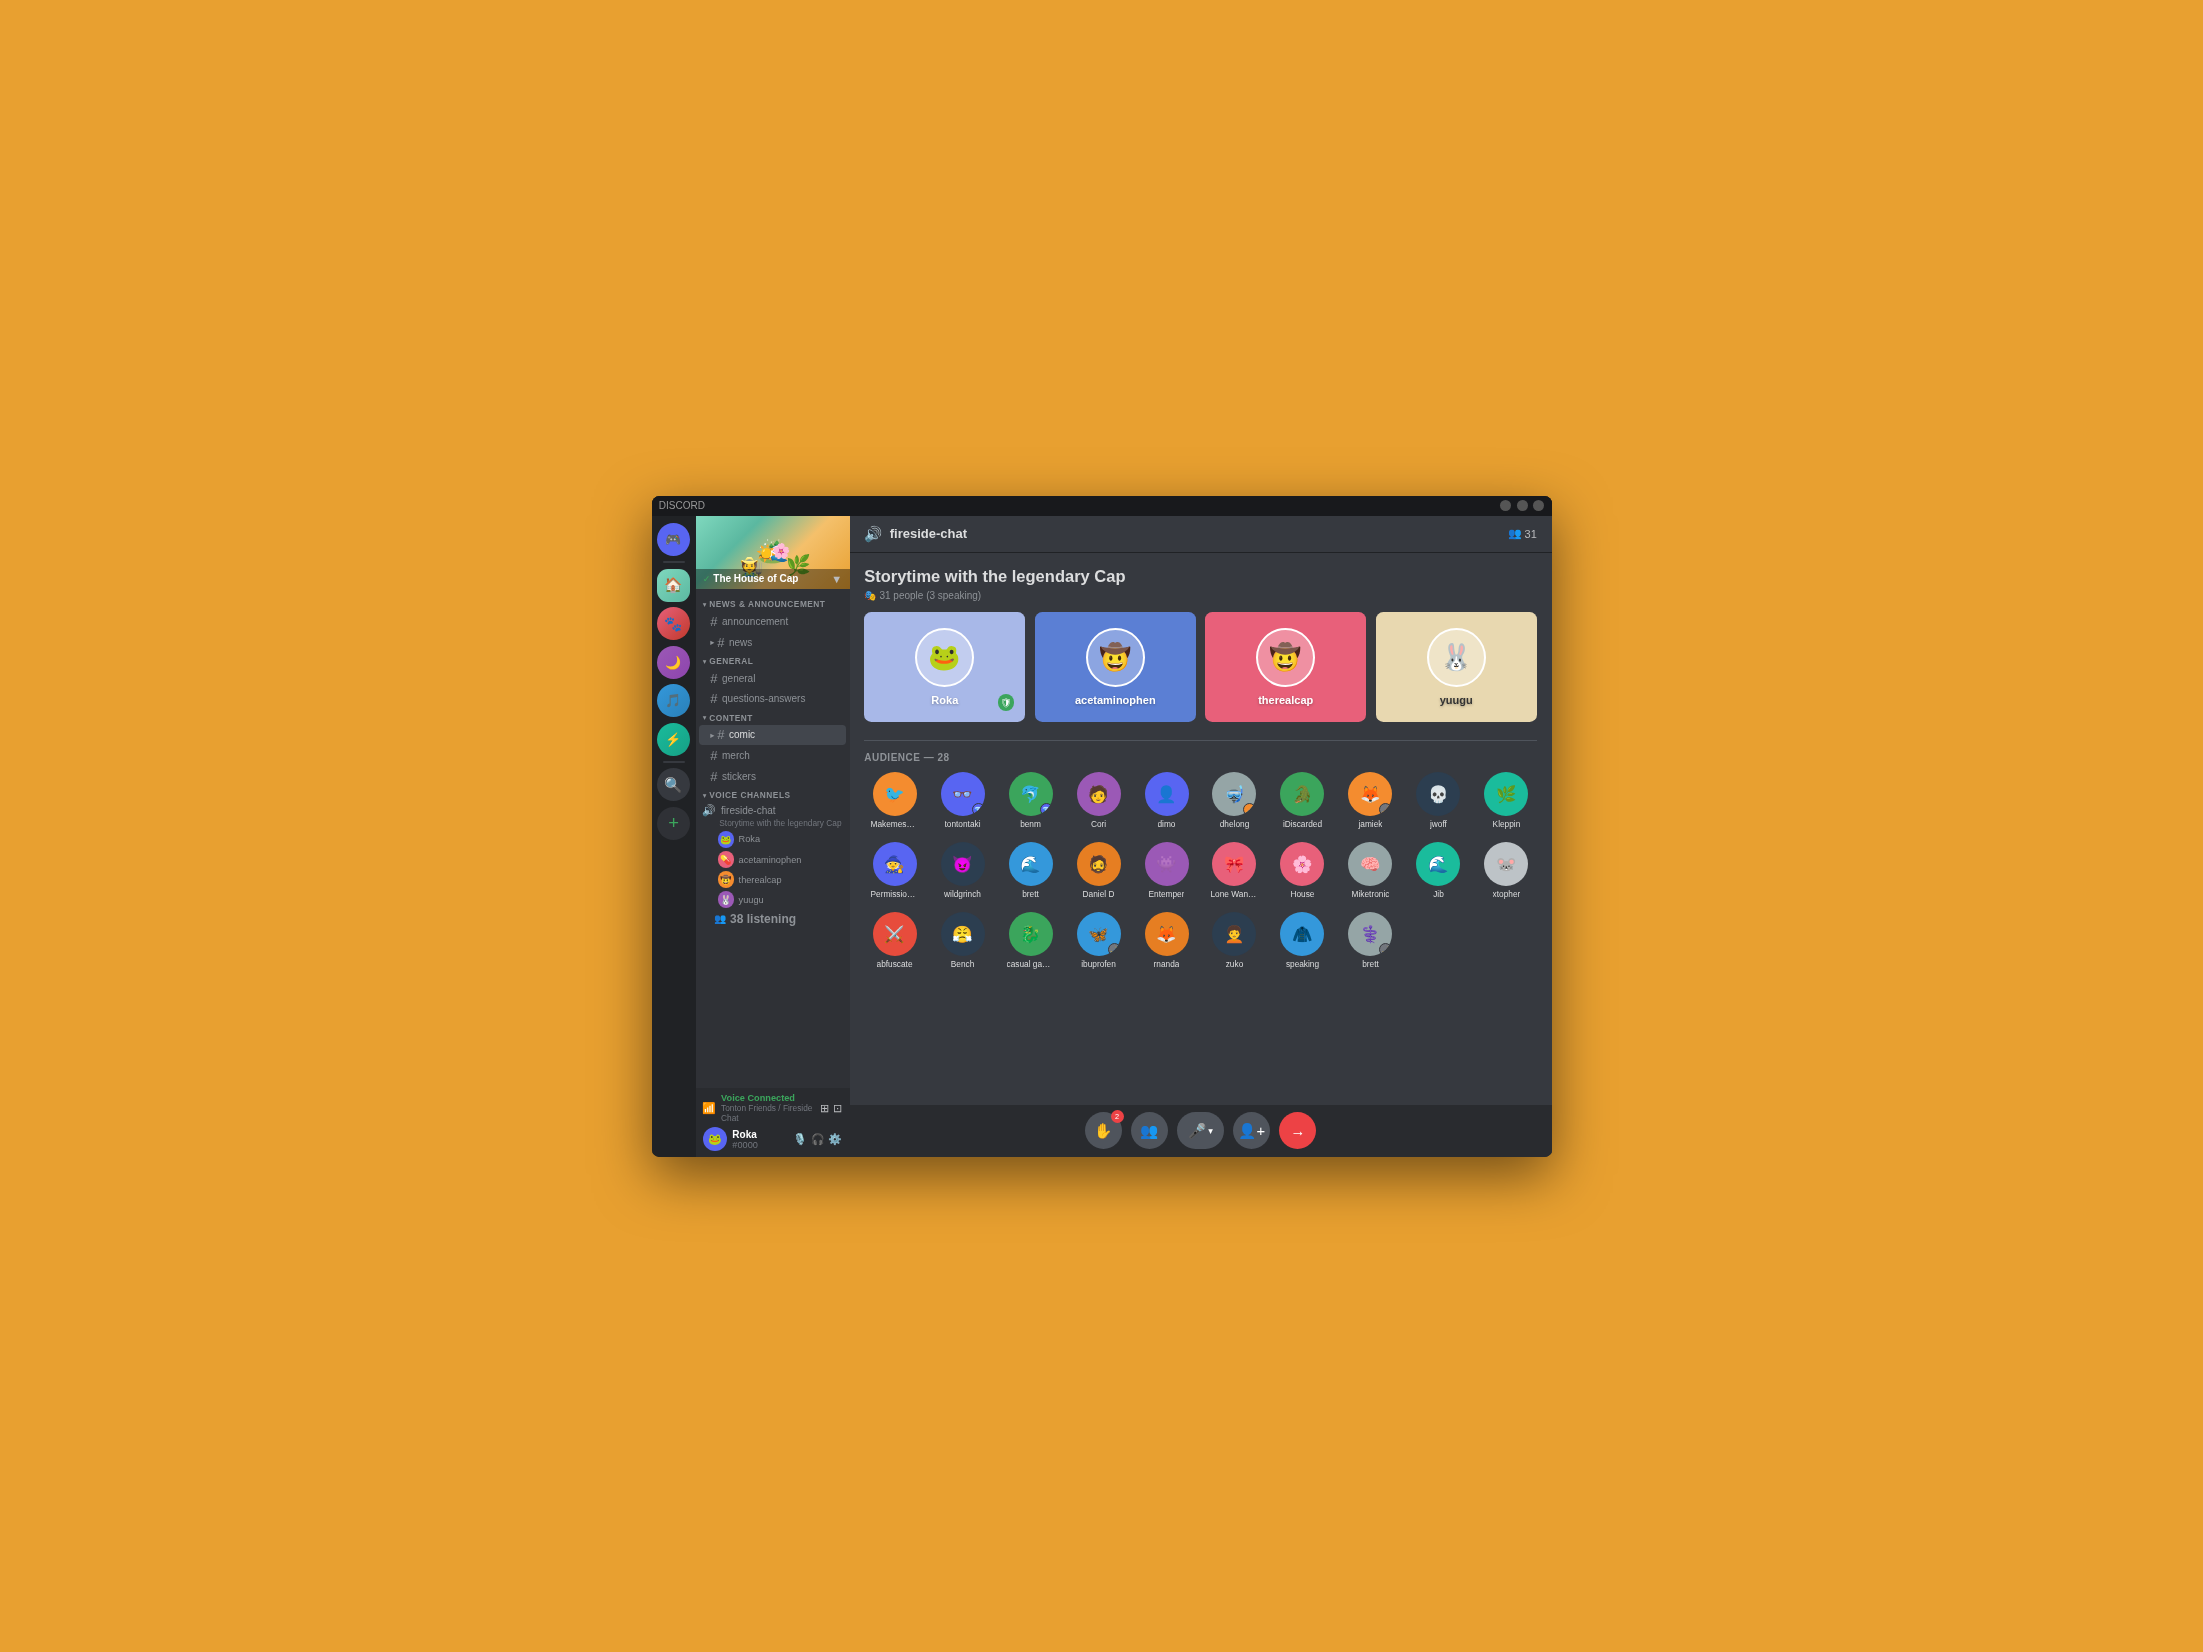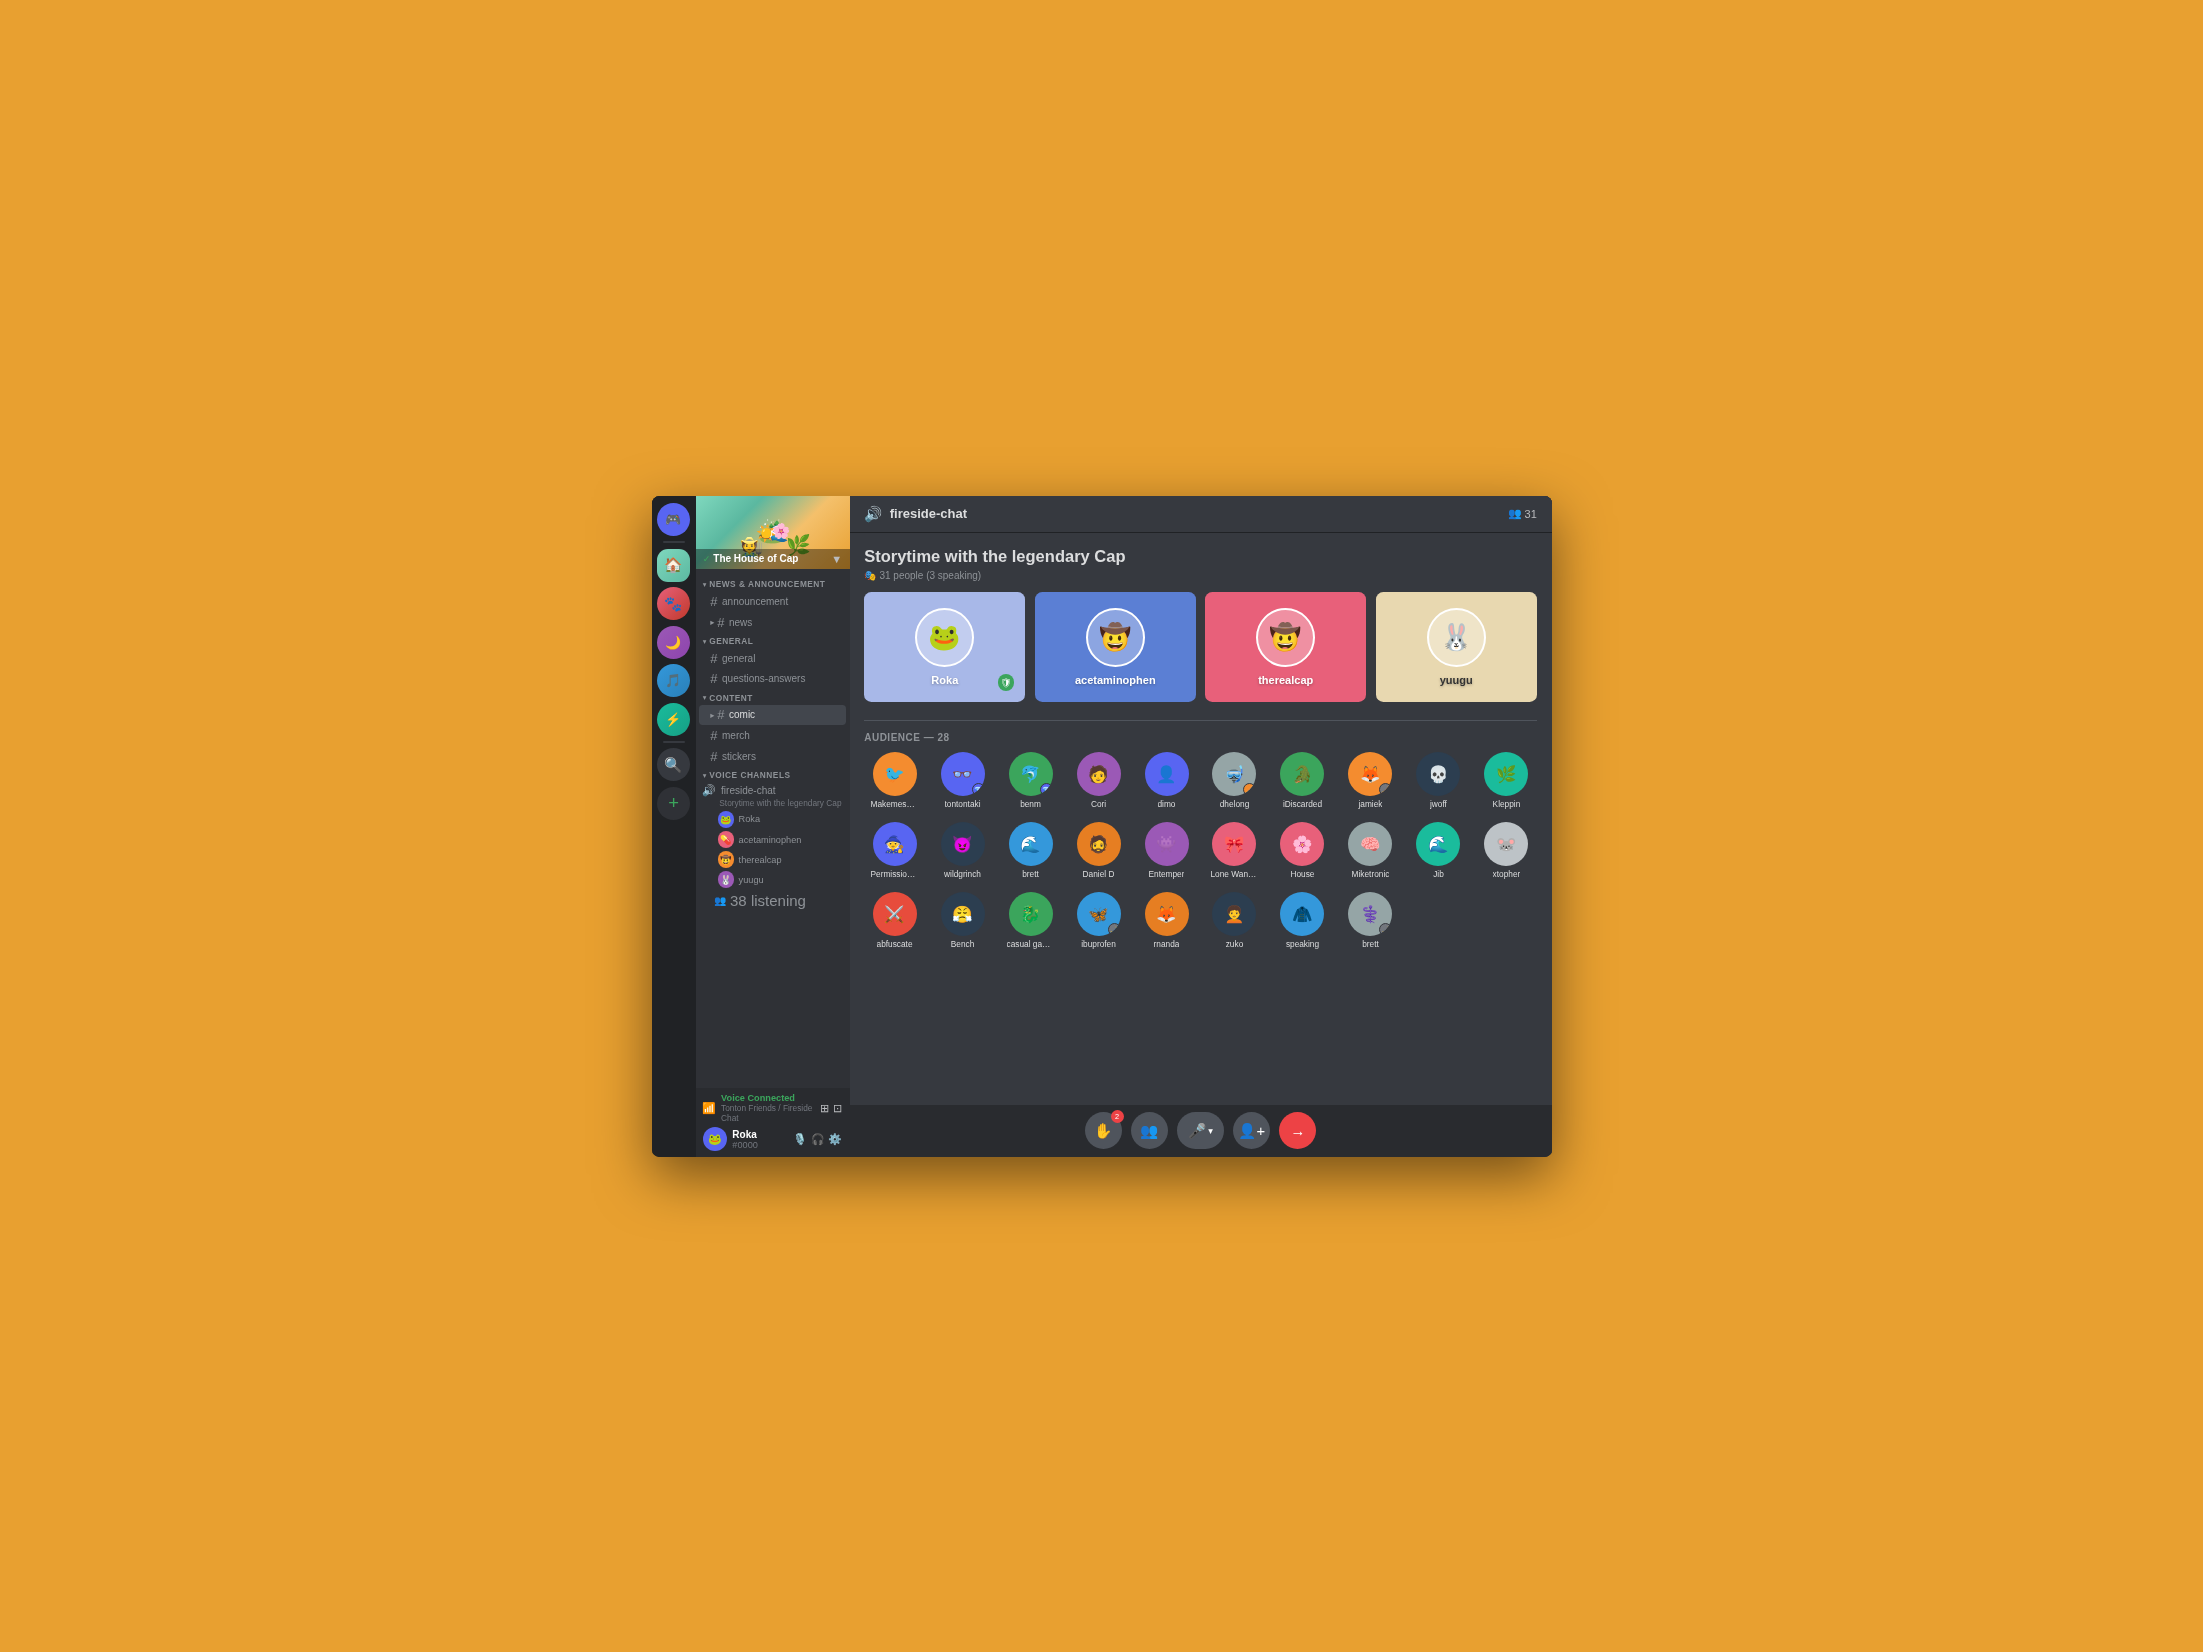--- a/index.html
+++ b/index.html
@@ -483,40 +483,48 @@
       justify-content: center;
       color: white;
     }
     .listening-row {
       display: flex;
       align-items: center;
       padding: 1.8px 7.3px 1.8px 18.4px;
       gap: 3.7px;
     }
     .listening-icon { color: #8e9297; font-size: 10px; }
-    .listening-text { color: #8e9297; font-size: 15px; }
+    .listening-text { color: #8e9297; font-size: 12px; font-weight: bold; }
     .search-icon-sidebar {
       width: 33px;
       height: 33px;
       border-radius: 50%;
       background: #36393f;
       display: flex;
       align-items: center;
       justify-content: center;
       cursor: pointer;
       margin: 0 auto;
       color: #b9bbbe;
       font-size: 14.7px;
     }
   </style>
 </head>
 <body>
 
 <div class="window">
 
+  <div class="titlebar">
+    <span class="titlebar-title">DISCORD</span>
+    <div class="titlebar-controls">
+      <div class="titlebar-btn min">—</div>
+      <div class="titlebar-btn max">□</div>
+      <div class="titlebar-btn close">✕</div>
+    </div>
+  </div>
 
   <div class="app-body">
 
     <div class="server-list">
       <div class="server-icon discord-btn">🎮</div>
       <div class="server-divider"></div>
 
       <div class="server-icon active" style="background:#5865f2;overflow:hidden;">
         <div style="width:100%;height:100%;background:linear-gradient(135deg,#7fd8be,#5bb8a0);display:flex;align-items:center;justify-content:center;font-size:14.7px;">🏠</div>
       </div>

